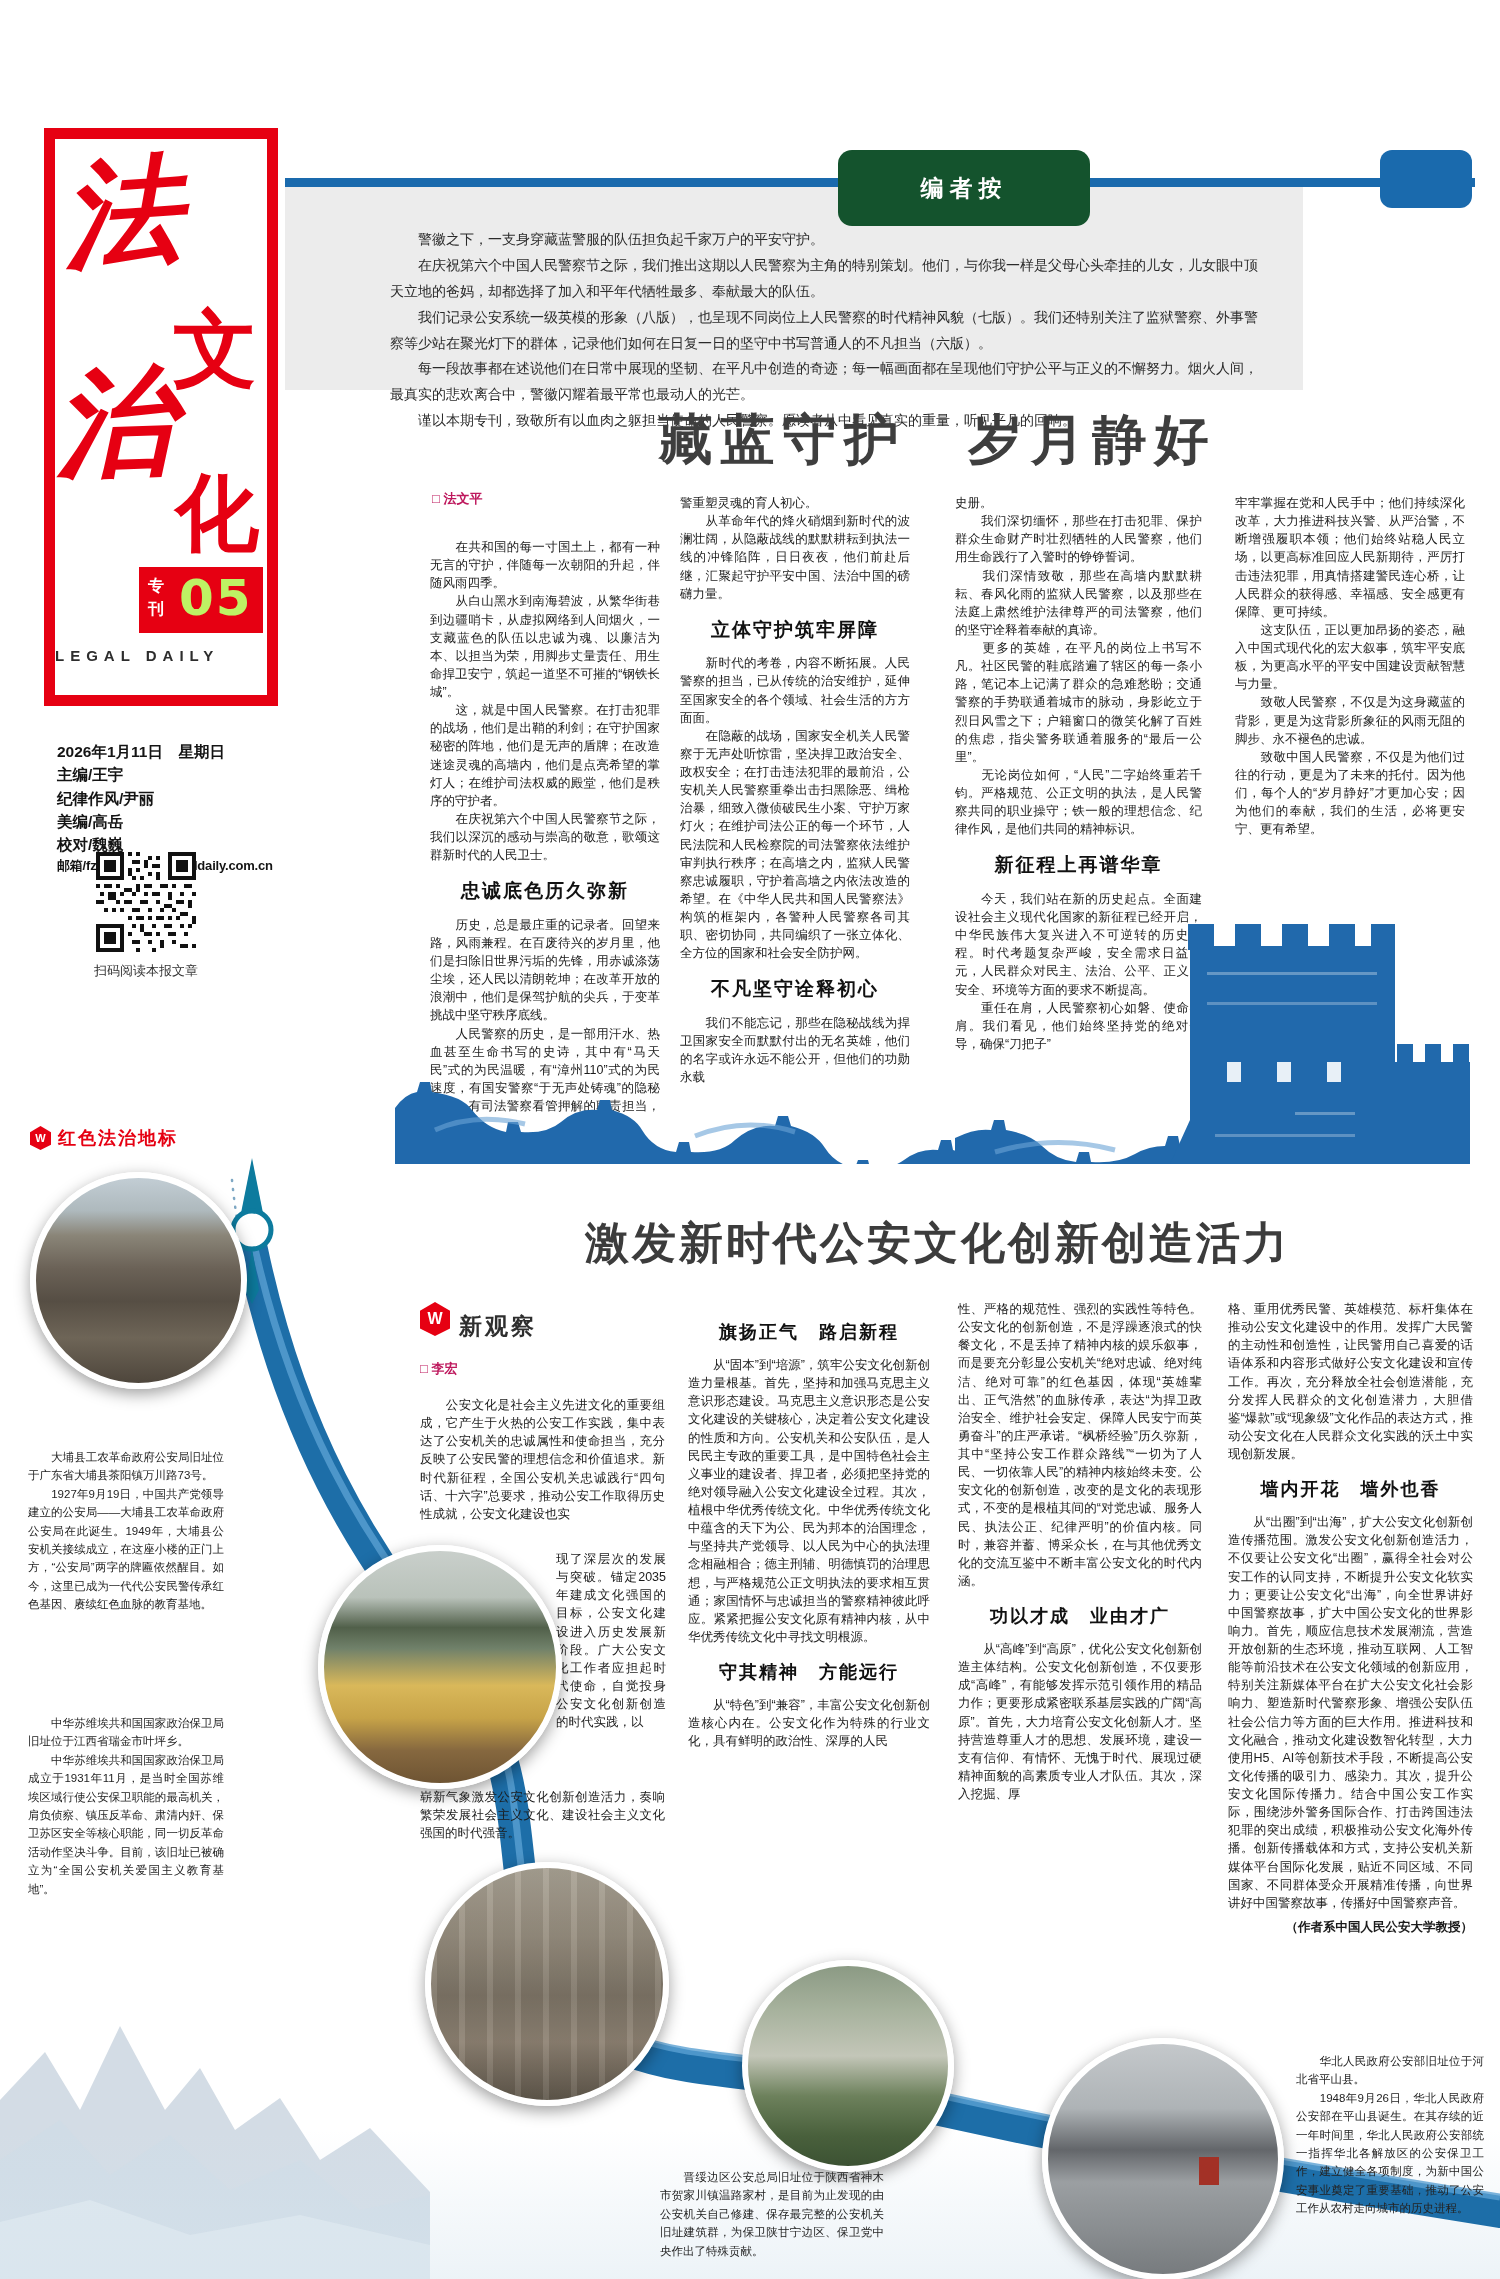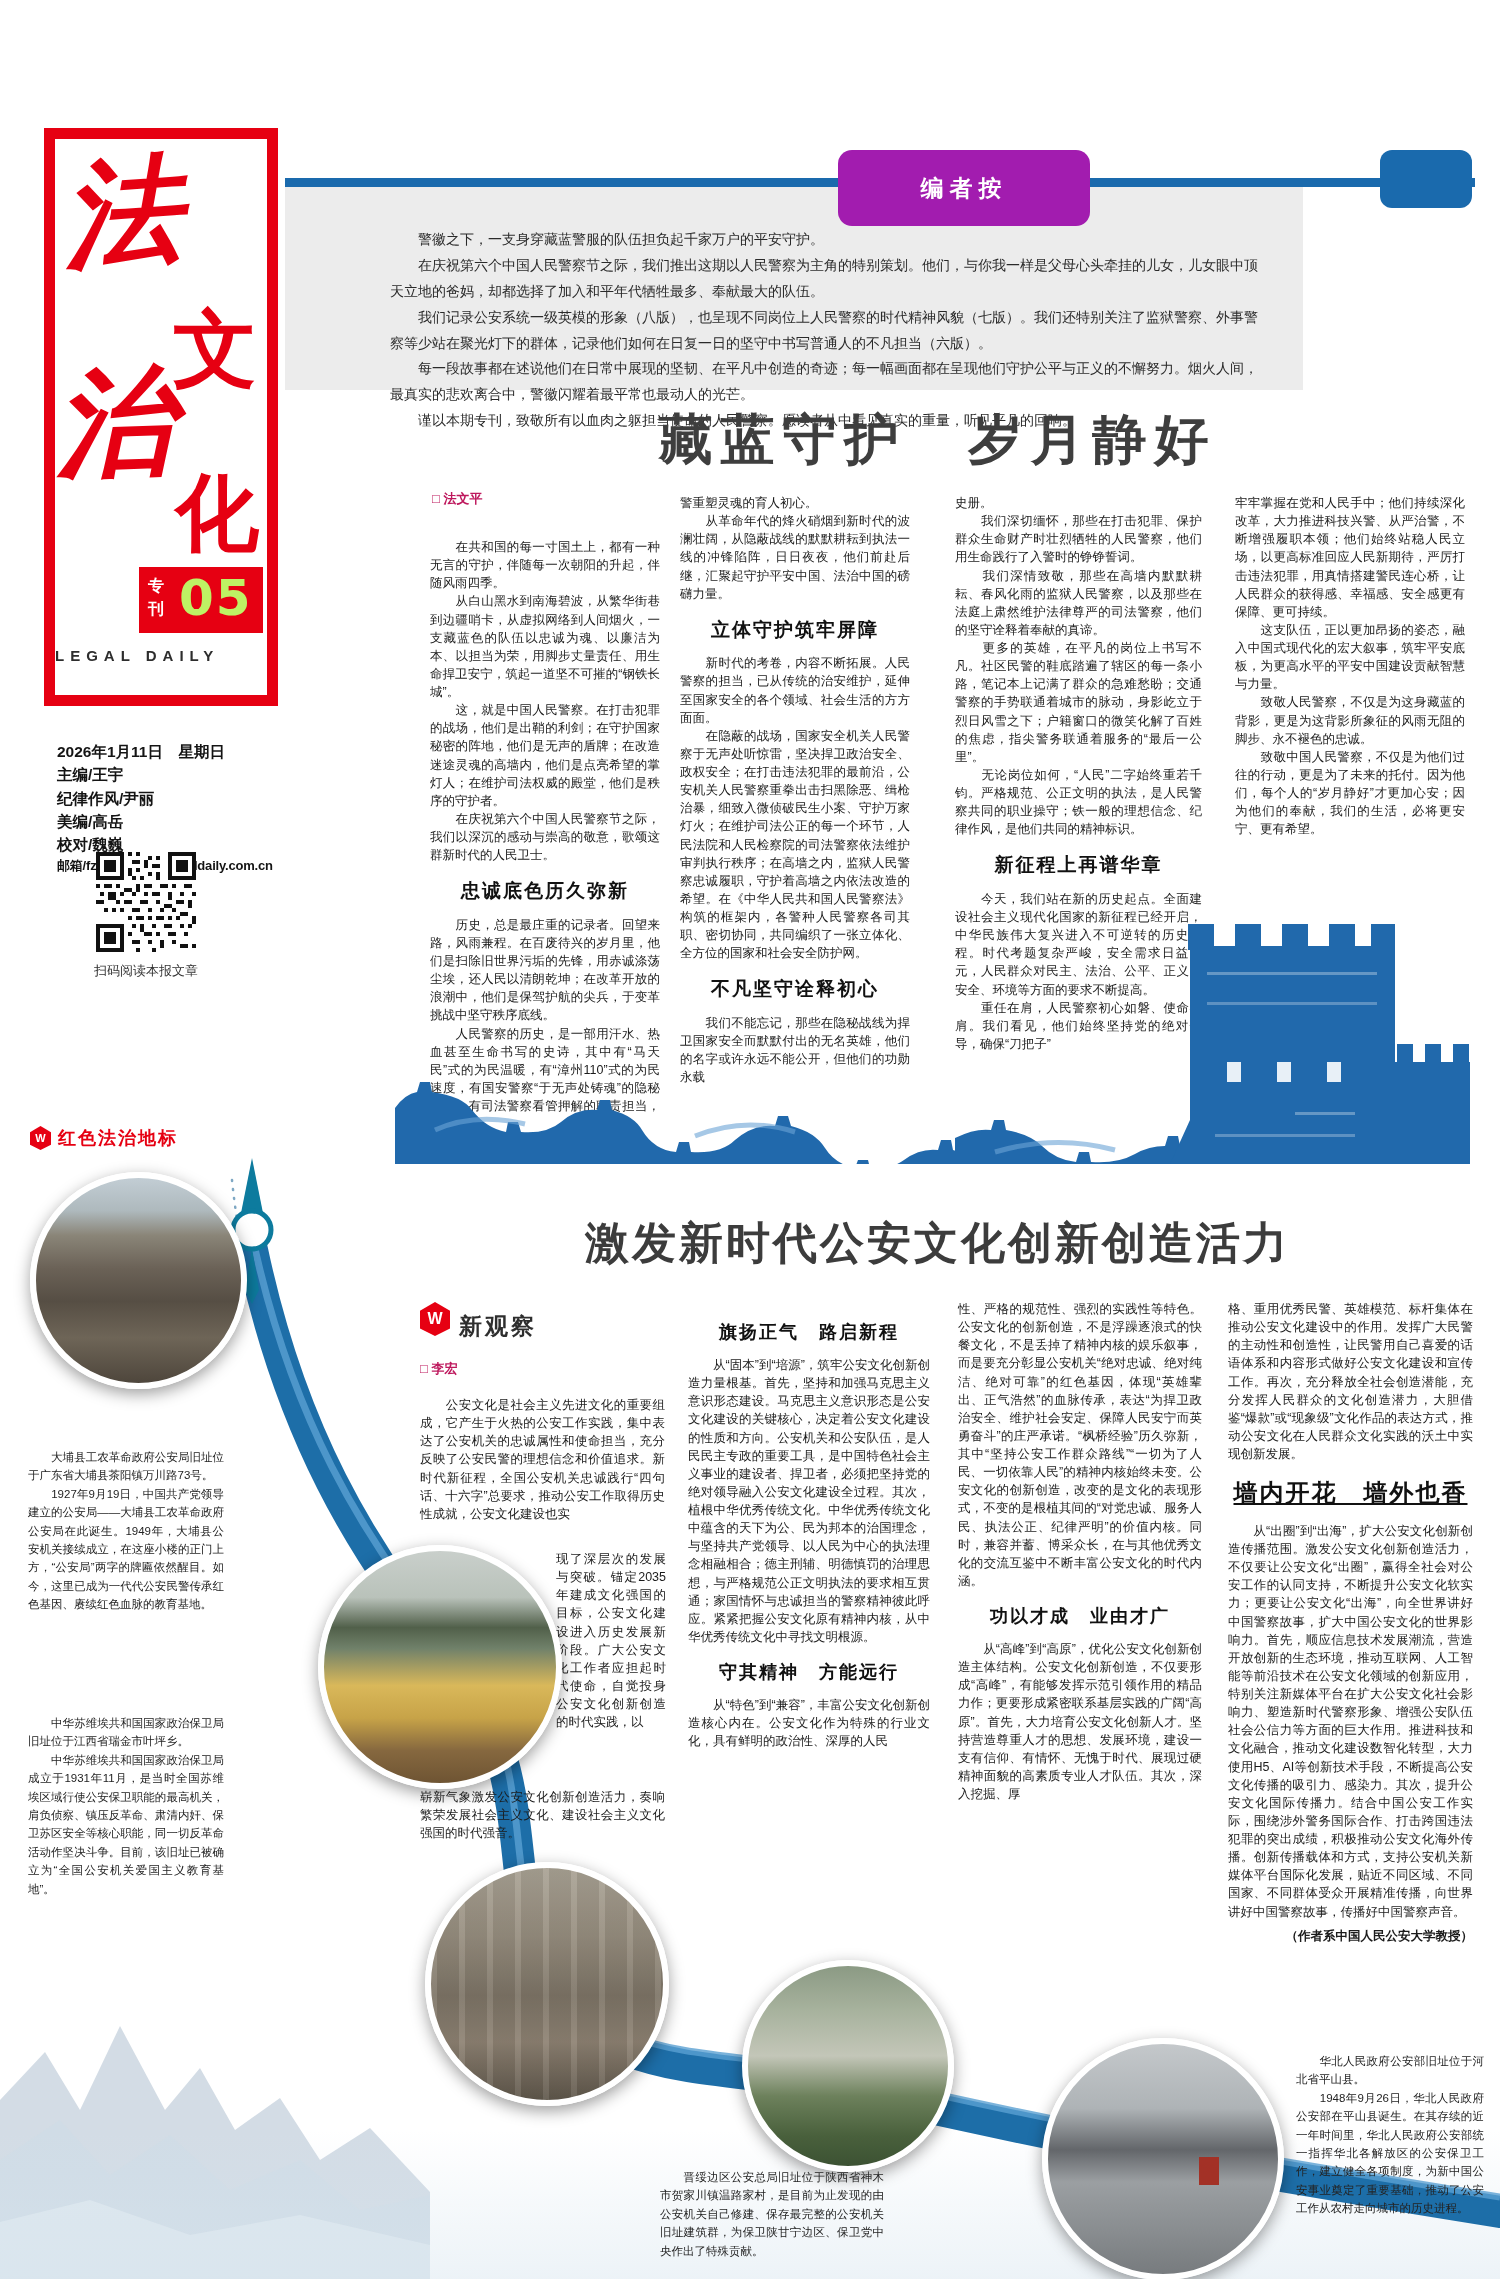--- a/index.html
+++ b/index.html
@@ -14,21 +14,21 @@
   .edition-box{position:absolute;left:84px;top:428px;width:124px;height:66px;background:#e60012;}
   .edition-label{position:absolute;left:9px;top:7px;width:18px;color:#fff;font-size:16px;font-weight:bold;line-height:1.45;}
   .edition-number{position:absolute;left:40px;top:2px;color:#bef264;font-size:50px;font-weight:800;letter-spacing:2px;font-family:"DejaVu Sans",sans-serif;}
   .english-title{position:absolute;left:0;top:508px;width:100%;font-size:15px;letter-spacing:6px;color:#2d2d2d;font-weight:bold;}
   .date-block{left:57px;top:740px;font-size:15.5px;font-weight:bold;color:#141414;line-height:1.5;}
   .date-block .email{font-size:13px;letter-spacing:-0.2px;}
   .qr{left:96px;top:852px;width:100px;height:100px;}
   .qr-caption{left:40px;top:962px;width:212px;text-align:center;font-size:13px;color:#333;}
   
   .note-bar{left:285px;top:178px;width:1190px;height:9px;background:#1a6aad;}
-  .note-tab{left:838px;top:150px;width:252px;height:76px;background:#a21caf;border-radius:14px;color:#fff;
+  .note-tab{left:838px;top:150px;width:252px;height:76px;background:#14532d;border-radius:14px;color:#fff;
             font-size:23px;font-weight:bold;letter-spacing:6px;text-align:center;line-height:76px;z-index:3;}
   .note-endcap{left:1380px;top:150px;width:92px;height:58px;background:#1a6aad;border-radius:12px;}
   .note-box{left:285px;top:187px;width:1018px;height:203px;background:#ececec;box-sizing:border-box;
             padding:40px 45px 0 105px;font-family:"DejaVu Serif",serif;font-size:14px;line-height:1.85;color:#2a2a2a;}
   .note-box p{margin:0;}
   
   .headline1{left:400px;top:404px;width:1075px;text-align:center;font-size:54px;font-weight:900;color:#3e3e3e;letter-spacing:8px;}
   .byline{font-size:13px;font-weight:bold;color:#be185d;text-align:center;}
   .col{font-size:12.5px;line-height:1.45;text-align:justify;color:#1b1b1b;overflow:hidden;z-index:1;}
   .para{white-space:pre-line;}
@@ -231,21 +231,21 @@
   </div>
 
   <div class="abs bcol" style="left:958px;top:1300px;width:244px;">
     <div class="para">性、严格的规范性、强烈的实践性等特色。公安文化的创新创造，不是浮躁逐浪式的快餐文化，不是丢掉了精神内核的娱乐叙事，而是要充分彰显公安机关“绝对忠诚、绝对纯洁、绝对可靠”的红色基因，体现“英雄辈出、正气浩然”的血脉传承，表达“为捍卫政治安全、维护社会安定、保障人民安宁而英勇奋斗”的庄严承诺。“枫桥经验”历久弥新，其中“坚持公安工作群众路线”“一切为了人民、一切依靠人民”的精神内核始终未变。公安文化的创新创造，改变的是文化的表现形式，不变的是根植其间的“对党忠诚、服务人民、执法公正、纪律严明”的价值内核。同时，兼容并蓄、博采众长，在与其他优秀文化的交流互鉴中不断丰富公安文化的时代内涵。</div>
     <div class="sub-head" style="font-size:18px;">功以才成　业由才广</div>
     <div class="para">　　从“高峰”到“高原”，优化公安文化创新创造主体结构。公安文化创新创造，不仅要形成“高峰”，有能够发挥示范引领作用的精品力作；更要形成紧密联系基层实践的广阔“高原”。首先，大力培育公安文化创新人才。坚持营造尊重人才的思想、发展环境，建设一支有信仰、有情怀、无愧于时代、展现过硬精神面貌的高素质专业人才队伍。其次，深入挖掘、厚</div>
   </div>
 
   <div class="abs bcol" style="left:1228px;top:1300px;width:245px;">
     <div class="para">格、重用优秀民警、英雄模范、标杆集体在推动公安文化建设中的作用。发挥广大民警的主动性和创造性，让民警用自己喜爱的话语体系和内容形式做好公安文化建设和宣传工作。再次，充分释放全社会创造潜能，充分发挥人民群众的文化创造潜力，大胆借鉴“爆款”或“现象级”文化作品的表达方式，推动公安文化在人民群众文化实践的沃土中实现创新发展。</div>
-    <div class="sub-head" style="font-size:24px;text-decoration:underline;">墙内开花　墙外也香</div>
+    <div class="sub-head" style="font-size:18px;">墙内开花　墙外也香</div>
     <div class="para">　　从“出圈”到“出海”，扩大公安文化创新创造传播范围。激发公安文化创新创造活力，不仅要让公安文化“出圈”，赢得全社会对公安工作的认同支持，不断提升公安文化软实力；更要让公安文化“出海”，向全世界讲好中国警察故事，扩大中国公安文化的世界影响力。首先，顺应信息技术发展潮流，营造开放创新的生态环境，推动互联网、人工智能等前沿技术在公安文化领域的创新应用，特别关注新媒体平台在扩大公安文化社会影响力、塑造新时代警察形象、增强公安队伍社会公信力等方面的巨大作用。推进科技和文化融合，推动文化建设数智化转型，大力使用H5、AI等创新技术手段，不断提高公安文化传播的吸引力、感染力。其次，提升公安文化国际传播力。结合中国公安工作实际，围绕涉外警务国际合作、打击跨国违法犯罪的突出成绩，积极推动公安文化海外传播。创新传播载体和方式，支持公安机关新媒体平台国际化发展，贴近不同区域、不同国家、不同群体受众开展精准传播，向世界讲好中国警察故事，传播好中国警察声音。</div>
     <div class="author-line">（作者系中国人民公安大学教授）</div>
   </div>
 
   <svg class="abs" style="left:0;top:1960px;z-index:0;" width="430" height="319" viewBox="0 0 430 319">
     <path d="M0,319 L0,140 L45,92 L80,150 L120,66 L165,150 L200,108 L235,170 L280,138 L320,200 L370,168 L430,232 L430,319 Z" fill="#aebfcf" opacity="0.55"></path>
     <path d="M0,319 L0,200 L60,160 L110,215 L170,175 L230,230 L300,200 L360,250 L430,235 L430,319 Z" fill="#cfdce6" opacity="0.6"></path>
     <path d="M0,319 L0,262 L90,240 L190,275 L300,255 L430,285 L430,319 Z" fill="#e2ebf1" opacity="0.7"></path>
   </svg>
   <div class="abs" style="left:0;top:2130px;width:1500px;height:149px;z-index:0;background:linear-gradient(180deg,rgba(214,228,238,0),rgba(214,228,238,.45));"></div>

